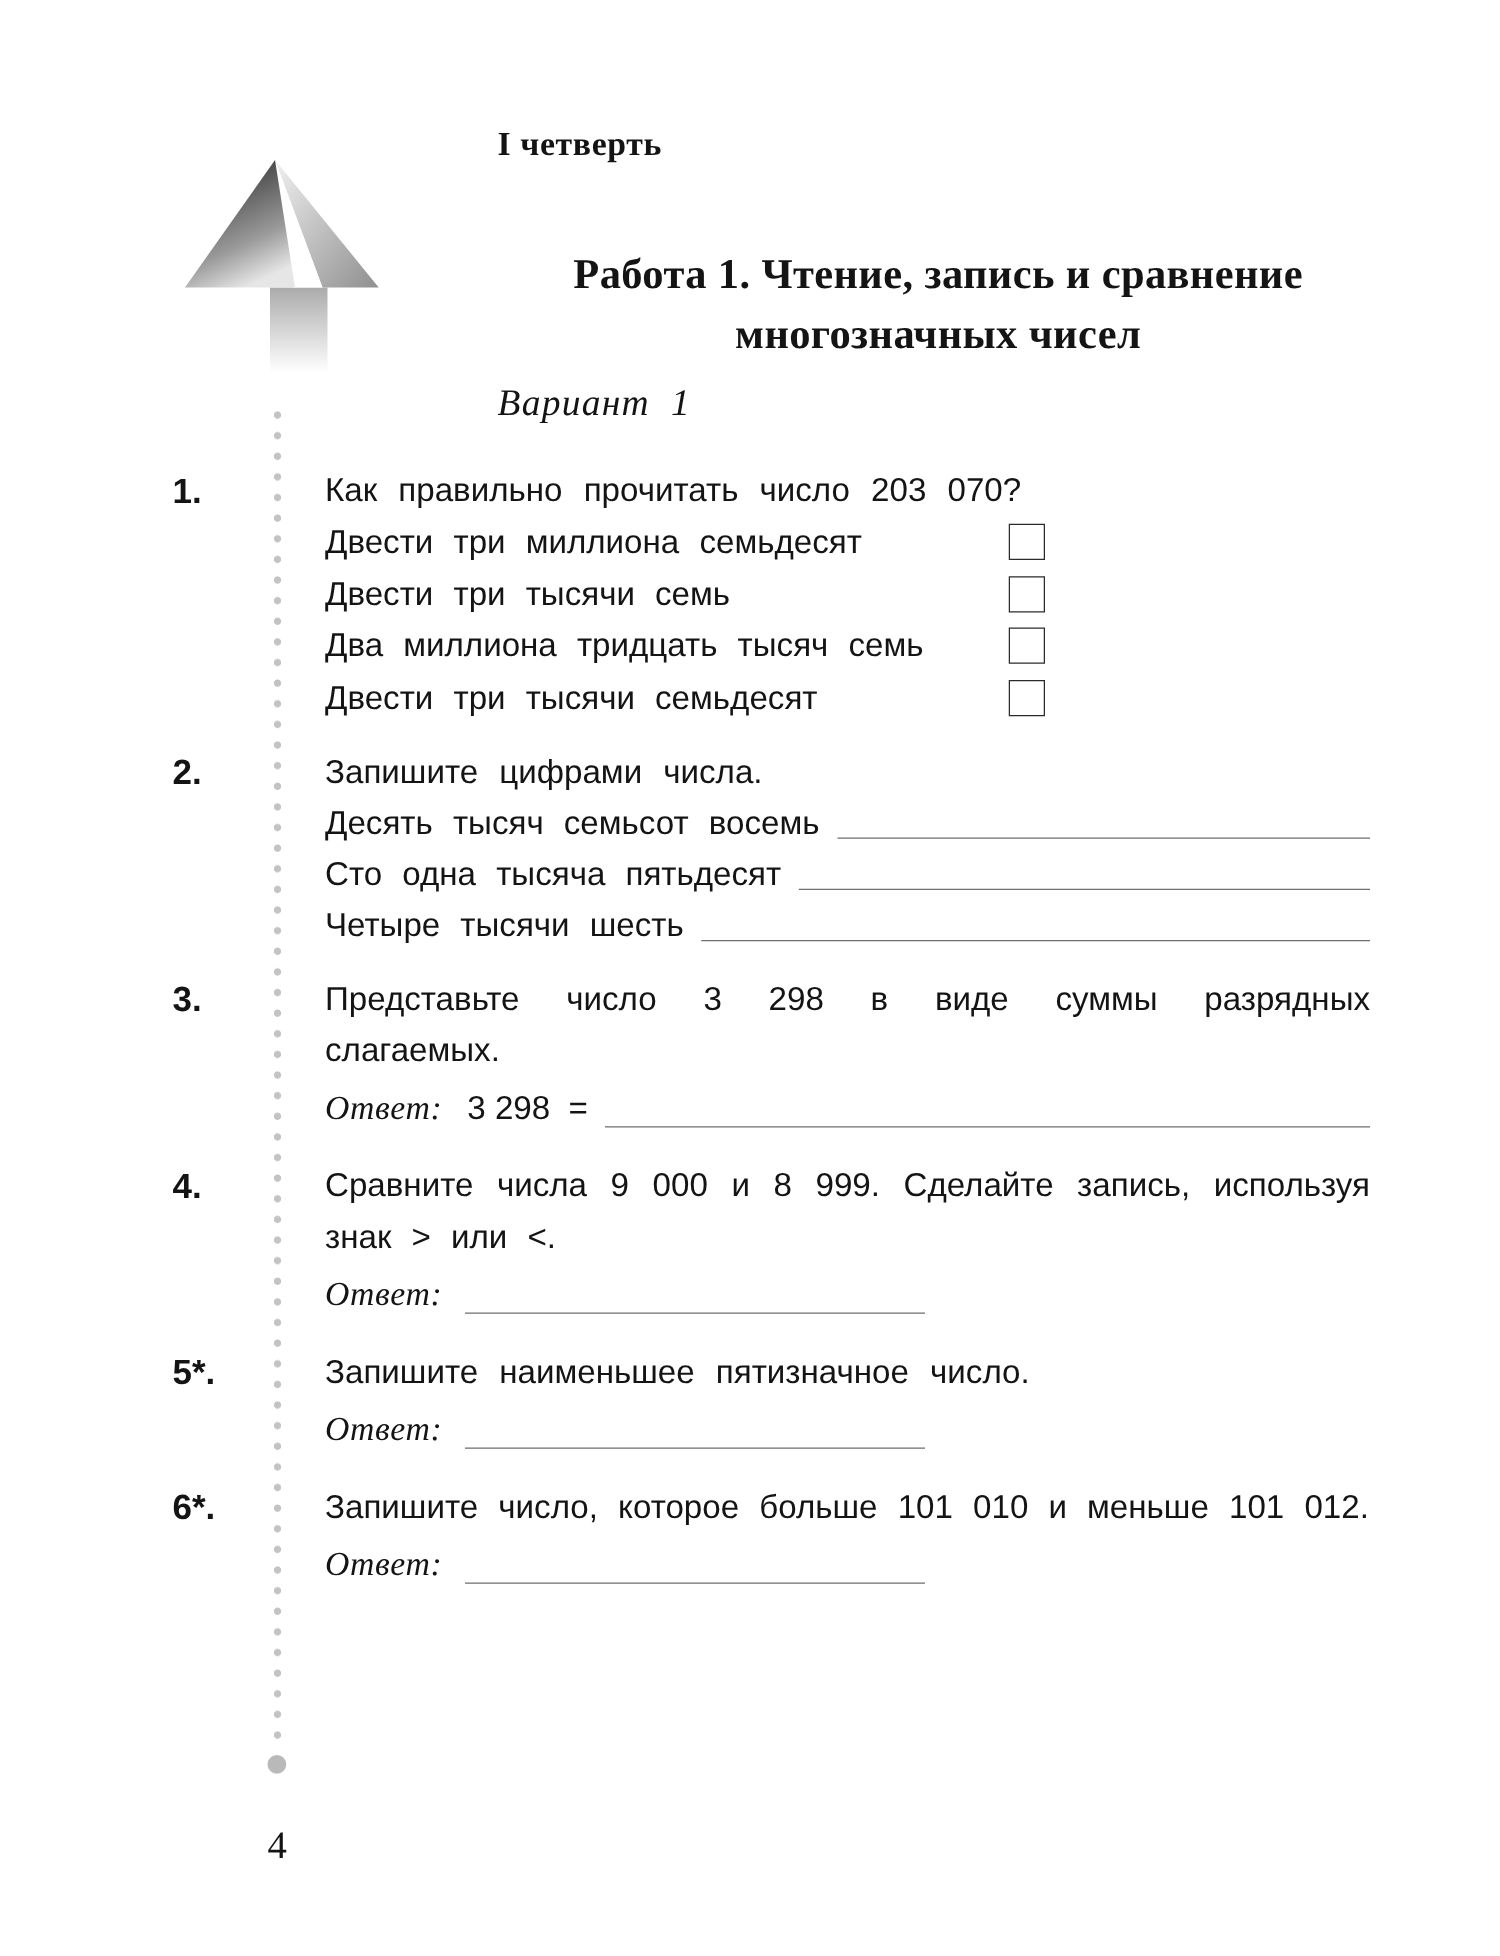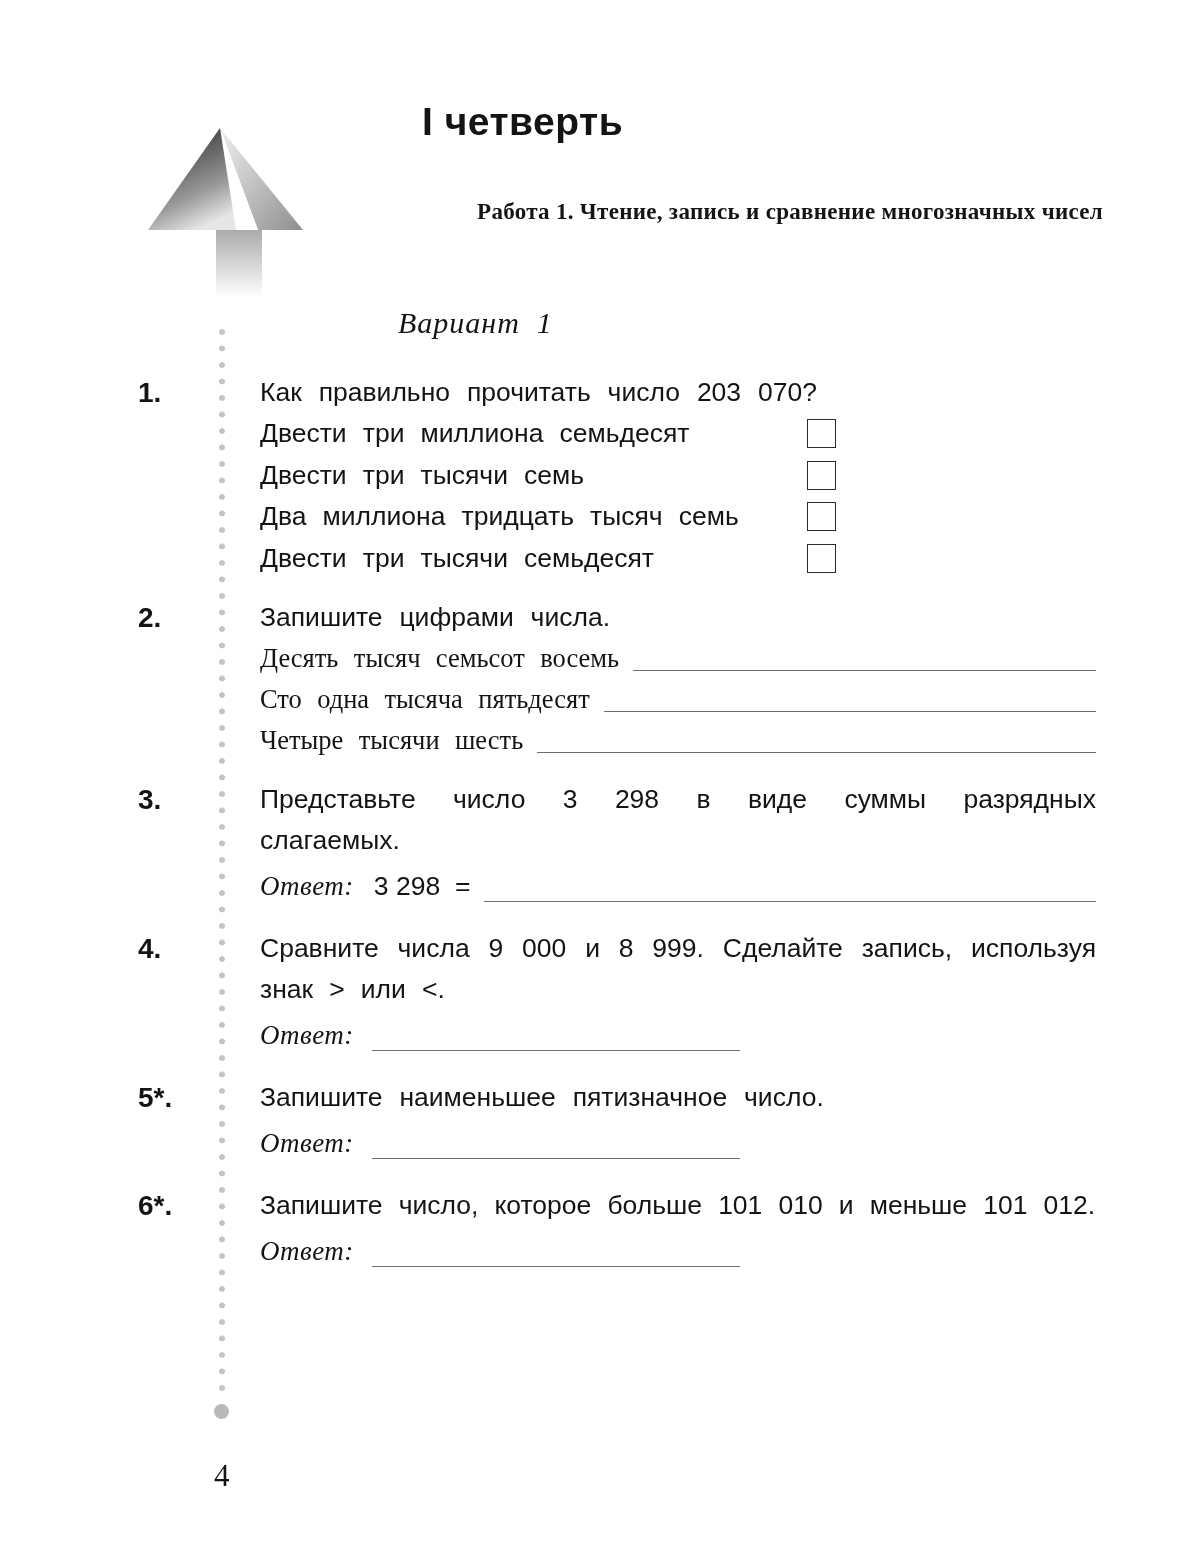--- a/index.html
+++ b/index.html
@@ -25,30 +25,30 @@
     background-repeat: repeat-y;
   }
   .dotted-end {
     position: absolute; left: 214px; top: 1404px;
     width: 15px; height: 15px; border-radius: 50%;
     background: #b9b9b9;
   }
 
   
   .quarter {
-    position: absolute; left: 422px; top: 100px;
-    font-family: Liberation Sans, sans-serif;
-    font-weight: 700; font-size: 39px; letter-spacing: 0.5px;
+    position: absolute; left: 398px; top: 100px;
+    font-family: Liberation Serif, serif;
+    font-weight: 700; font-size: 27px; letter-spacing: 0.5px;
   }
   .work-title {
     position: absolute; left: 398px; top: 196px; width: 705px;
     font-family: "Liberation Serif", serif;
-    font-weight: 700; font-size: 23px; line-height: 1.42;
+    font-weight: 700; font-size: 34px; line-height: 1.42;
     letter-spacing: 0.3px;
-    text-align: right;
+    text-align: center;
   }
   .variant {
     position: absolute; left: 398px; top: 306px;
     font-family: "Liberation Serif", serif;
     font-style: italic; font-size: 30px; letter-spacing: 1px;
     white-space: pre;
   }
 
   
   .tasks { position: absolute; left: 138px; top: 372px; width: 958px; }
@@ -65,21 +65,21 @@
   
   .option-row { display: flex; align-items: center; height: 41.5px; width: 576px; }
   .opt-text { word-spacing: 0.33em; white-space: nowrap; }
   .checkbox {
     margin-left: auto; flex: none;
     width: 29px; height: 29px;
     border: 1.7px solid #2b2b2b; background: #fff;
   }
 
   
-  .write-row { display: flex; height: 41px; font-family: Liberation Serif, serif; }
+  .write-row { display: flex; height: 41px; }
   .write-text { word-spacing: 0.33em; white-space: nowrap; }
   .blank {
     flex: 1; height: 0; align-self: flex-end;
     margin: 0 0 8px 14px;
     border-bottom: 1.6px solid #6e6e6e;
   }
 
   
   .answer-row { display: flex; margin-top: 5px; height: 44px; }
   .answer-label {

